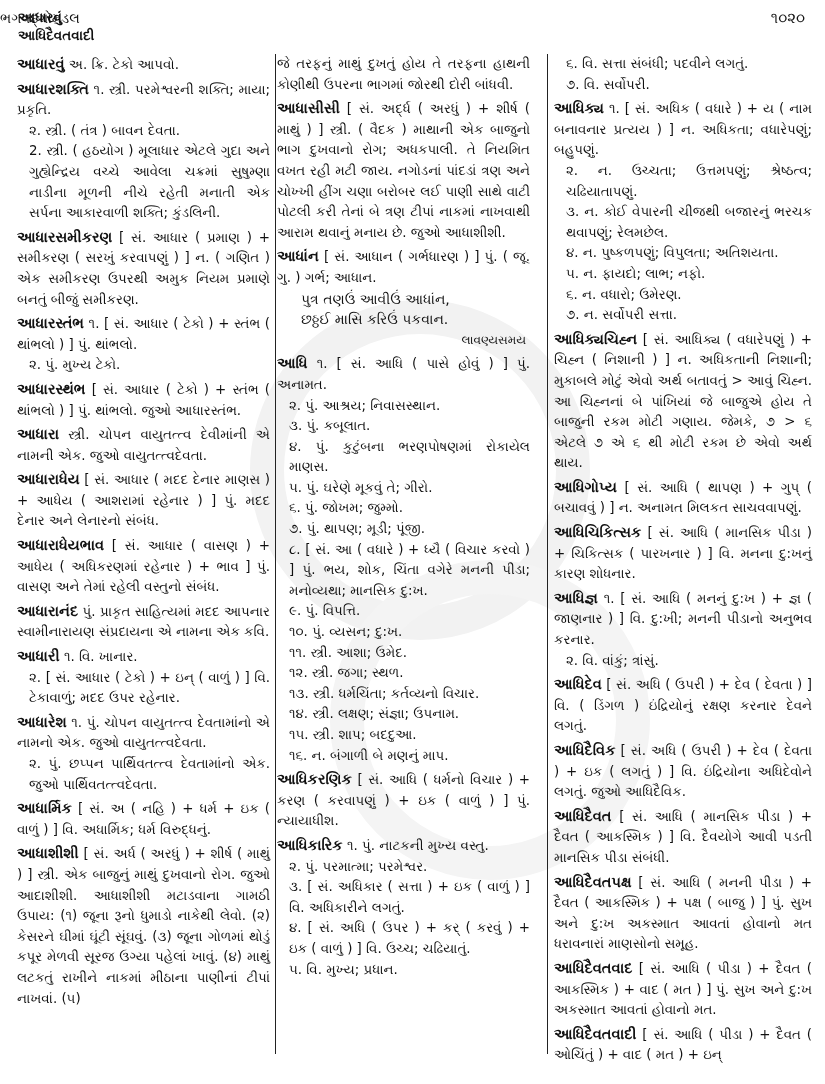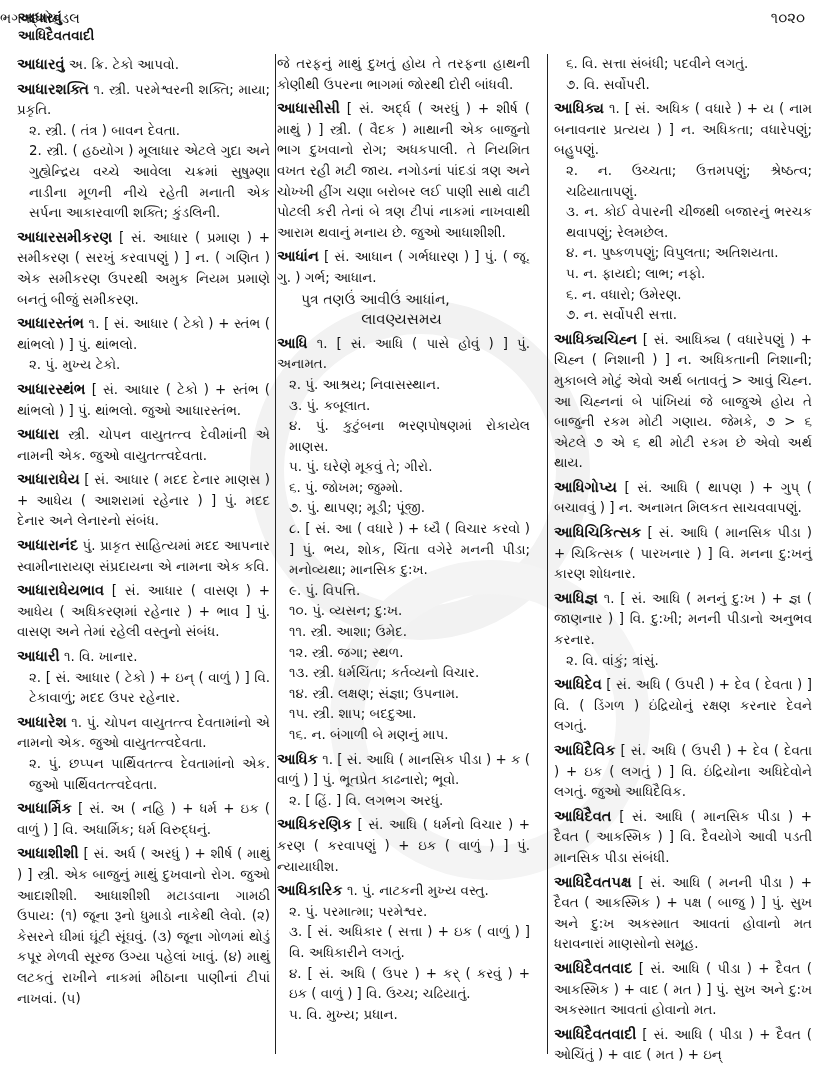--- a/index.html
+++ b/index.html
@@ -27,21 +27,21 @@
   .col-1 { left: 17px; width: 253px; }
   .col-2 { left: 277px; width: 253px; }
   .col-3 { left: 554px; width: 258px; }
   .rule { position: absolute; top: 0; width: 1px; background: #222; height: 1000px; }
   .rule-1 { left: 275px; }
   .rule-2 { left: 547px; }
   .entry { margin: 0 0 3px 0; text-align: justify; }
   .hw { font-weight: bold; font-size: 14.6px; }
   .sense { display: block; padding-left: 12px; }
   .quote { display: block; padding-left: 24px; font-size: 14px; }
-  .quote-src { display: block; text-align: center; font-size: 15px; padding-right: 4px; }
+  .quote-src { display: block; text-align: right; font-size: 12px; padding-right: 4px; }
 </style>
 </head>
 <body>
 
 <div class="watermark"></div>
 <div class="watermark2"></div>
 
 <div class="header">
   <div class="guide-words">
     <div>આધારવું</div>
@@ -53,34 +53,33 @@
 
 <div class="columns">
   <div class="col col-1">
       <div class="entry"><span class="hw">આધારવું</span><span> અ. ક્રિ. ટેકો આપવો.</span></div>
       <div class="entry"><span class="hw">આધારશક્તિ</span><span> ૧. સ્ત્રી. પરમેશ્વરની શક્તિ; માયા; પ્રકૃતિ.</span><span class="sense">૨. સ્ત્રી. ( તંત્ર ) બાવન દેવતા.</span><span class="sense">2. સ્ત્રી. ( હઠયોગ ) મૂલાધાર એટલે ગુદા અને ગુહ્યેન્દ્રિય વચ્ચે આવેલા ચક્રમાં સુષુમ્ણા નાડીના મૂળની નીચે રહેતી મનાતી એક સર્પના આકારવાળી શક્તિ; કુંડલિની.</span></div>
       <div class="entry"><span class="hw">આધારસમીકરણ</span><span> [ સં. આધાર ( પ્રમાણ ) + સમીકરણ ( સરખું કરવાપણું ) ] ન. ( ગણિત ) એક સમીકરણ ઉપરથી અમુક નિયમ પ્રમાણે બનતું બીજું સમીકરણ.</span></div>
       <div class="entry"><span class="hw">આધારસ્તંભ</span><span> ૧. [ સં. આધાર ( ટેકો ) + સ્તંભ ( થાંભલો ) ] પું. થાંભલો.</span><span class="sense">૨. પું. મુખ્ય ટેકો.</span></div>
       <div class="entry"><span class="hw">આધારસ્થંભ</span><span> [ સં. આધાર ( ટેકો ) + સ્તંભ ( થાંભલો ) ] પું. થાંભલો. જુઓ આધારસ્તંભ.</span></div>
       <div class="entry"><span class="hw">આધારા</span><span> સ્ત્રી. ચોપન વાયુતત્ત્વ દેવીમાંની એ નામની એક. જુઓ વાયુતત્ત્વદેવતા.</span></div>
       <div class="entry"><span class="hw">આધારાધેય</span><span> [ સં. આધાર ( મદદ દેનાર માણસ ) + આધેય ( આશરામાં રહેનાર ) ] પું. મદદ દેનાર અને લેનારનો સંબંધ.</span></div>
+      <div class="entry"><span class="hw">આધારાધેયભાવ</span><span> [ સં. આધાર ( વાસણ ) + આધેય ( અધિકરણમાં રહેનાર ) + ભાવ ] પું. વાસણ અને તેમાં રહેલી વસ્તુનો સંબંધ.</span></div>
       <div class="entry"><span class="hw">આધારાનંદ</span><span> પું. પ્રાકૃત સાહિત્યમાં મદદ આપનાર સ્વામીનારાયણ સંપ્રદાયના એ નામના એક કવિ.</span></div>
-      <div class="entry"><span class="hw">આધારાધેયભાવ</span><span> [ સં. આધાર ( વાસણ ) + આધેય ( અધિકરણમાં રહેનાર ) + ભાવ ] પું. વાસણ અને તેમાં રહેલી વસ્તુનો સંબંધ.</span></div>
       <div class="entry"><span class="hw">આધારી</span><span> ૧. વિ. ખાનાર.</span><span class="sense">૨. [ સં. આધાર ( ટેકો ) + ઇન્ ( વાળું ) ] વિ. ટેકાવાળું; મદદ ઉપર રહેનાર.</span></div>
       <div class="entry"><span class="hw">આધારેશ</span><span> ૧. પું. ચોપન વાયુતત્ત્વ દેવતામાંનો એ નામનો એક. જુઓ વાયુતત્ત્વદેવતા.</span><span class="sense">૨. પું. છપ્પન પાર્થિવતત્ત્વ દેવતામાંનો એક. જુઓ પાર્થિવતત્ત્વદેવતા.</span></div>
       <div class="entry"><span class="hw">આધાર્મિક</span><span> [ સં. અ ( નહિ ) + ધર્મ + ઇક ( વાળું ) ] વિ. અધાર્મિક; ધર્મ વિરુદ્ધનું.</span></div>
       <div class="entry"><span class="hw">આધાશીશી</span><span> [ સં. અર્ધ ( અરધું ) + શીર્ષ ( માથું ) ] સ્ત્રી. એક બાજુનું માથું દુખવાનો રોગ. જુઓ આદાશીશી. આધાશીશી મટાડવાના ગામઠી ઉપાય: (૧) જૂના રૂનો ધુમાડો નાકેથી લેવો. (૨) કેસરને ઘીમાં ઘૂંટી સૂંઘવું. (૩) જૂના ગોળમાં થોડું કપૂર મેળવી સૂરજ ઉગ્યા પહેલાં ખાવું. (૪) માથું લટકતું રાખીને નાકમાં મીઠાના પાણીનાં ટીપાં નાખવાં. (૫)</span></div>
     </div>
   <div class="rule rule-1"></div>
   <div class="col col-2">
       <div class="entry"><span>જે તરફનું માથું દુખતું હોય તે તરફના હાથની કોણીથી ઉપરના ભાગમાં જોરથી દોરી બાંધવી.</span></div>
       <div class="entry"><span class="hw">આધાસીસી</span><span> [ સં. અર્દ્ધ ( અરધું ) + શીર્ષ ( માથું ) ] સ્ત્રી. ( વૈદક ) માથાની એક બાજુનો ભાગ દુખવાનો રોગ; અધકપાલી. તે નિયમિત વખત રહી મટી જાય. નગોડનાં પાંદડાં ત્રણ અને ચોખ્ખી હીંગ ચણા બરોબર લઈ પાણી સાથે વાટી પોટલી કરી તેનાં બે ત્રણ ટીપાં નાકમાં નાખવાથી આરામ થવાનું મનાય છે. જુઓ આધાશીશી.</span></div>
-      <div class="entry"><span class="hw">આધાંન</span><span> [ સં. આધાન ( ગર્ભધારણ ) ] પું. ( જૂ. ગુ. ) ગર્ભ; આધાન.</span><span class="quote">પુત્ર તણઉં આવીઉં આધાંન,</span><span class="quote-src">લાવણ્યસમય</span></div>
+      <div class="entry"><span class="hw">આધાંન</span><span> [ સં. આધાન ( ગર્ભધારણ ) ] પું. ( જૂ. ગુ. ) ગર્ભ; આધાન.</span><span class="quote">પુત્ર તણઉં આવીઉં આધાંન,</span><span class="quote">છઠ્ઠઈ માસિ કરિઉં પકવાન.</span><span class="quote-src">લાવણ્યસમય</span></div>
       <div class="entry"><span class="hw">આધિ</span><span> ૧. [ સં. આધિ ( પાસે હોવું ) ] પું. અનામત.</span><span class="sense">૨. પું. આશ્રય; નિવાસસ્થાન.</span><span class="sense">૩. પું. કબૂલાત.</span><span class="sense">૪. પું. કુટુંબના ભરણપોષણમાં રોકાયેલ માણસ.</span><span class="sense">૫. પું. ઘરેણે મૂકવું તે; ગીરો.</span><span class="sense">૬. પું. જોખમ; જુમ્મો.</span><span class="sense">૭. પું. થાપણ; મૂડી; પૂંજી.</span><span class="sense">૮. [ સં. આ ( વધારે ) + ધ્યૈ ( વિચાર કરવો ) ] પું. ભય, શોક, ચિંતા વગેરે મનની પીડા; મનોવ્યથા; માનસિક દુ:ખ.</span><span class="sense">૯. પું. વિપત્તિ.</span><span class="sense">૧૦. પું. વ્યસન; દુ:ખ.</span><span class="sense">૧૧. સ્ત્રી. આશા; ઉમેદ.</span><span class="sense">૧૨. સ્ત્રી. જગા; સ્થળ.</span><span class="sense">૧૩. સ્ત્રી. ધર્મચિંતા; કર્તવ્યનો વિચાર.</span><span class="sense">૧૪. સ્ત્રી. લક્ષણ; સંજ્ઞા; ઉપનામ.</span><span class="sense">૧૫. સ્ત્રી. શાપ; બદદુઆ.</span><span class="sense">૧૬. ન. બંગાળી બે મણનું માપ.</span></div>
-      <div class="entry"><span class="hw">આધિક</span><span> ૧. [ સં. આધિ ( માનસિક પીડા ) + ક ( વાળું ) ] પું. ભૂતપ્રેત કાઢનારો; ભૂવો.</span><span class="sense">૨. [ હિં. ] વિ. લગભગ અરધું.</span></div>
       <div class="entry"><span class="hw">આધિકરણિક</span><span> [ સં. આધિ ( ધર્મનો વિચાર ) + કરણ ( કરવાપણું ) + ઇક ( વાળું ) ] પું. ન્યાયાધીશ.</span></div>
       <div class="entry"><span class="hw">આધિકારિક</span><span> ૧. પું. નાટકની મુખ્ય વસ્તુ.</span><span class="sense">૨. પું. પરમાત્મા; પરમેશ્વર.</span><span class="sense">૩. [ સં. અધિકાર ( સત્તા ) + ઇક ( વાળું ) ] વિ. અધિકારીને લગતું.</span><span class="sense">૪. [ સં. અધિ ( ઉપર ) + કર્ ( કરવું ) + ઇક ( વાળું ) ] વિ. ઉચ્ચ; ચઢિયાતું.</span><span class="sense">૫. વિ. મુખ્ય; પ્રધાન.</span></div>
     </div>
   <div class="rule rule-2"></div>
   <div class="col col-3">
       <div class="entry">
         <span class="sense">૬. વિ. સત્તા સંબંધી; પદવીને લગતું.</span>
         <span class="sense">૭. વિ. સર્વોપરી.</span>
       </div>
       <div class="entry"><span class="hw">આધિક્ય</span><span> ૧. [ સં. અધિક ( વધારે ) + ય ( નામ બનાવનાર પ્રત્યય ) ] ન. અધિકતા; વધારેપણું; બહુપણું.</span><span class="sense">૨. ન. ઉચ્ચતા; ઉત્તમપણું; શ્રેષ્ઠત્વ; ચઢિયાતાપણું.</span><span class="sense">૩. ન. કોઈ વેપારની ચીજથી બજારનું ભરચક થવાપણું; રેલમછેલ.</span><span class="sense">૪. ન. પુષ્કળપણું; વિપુલતા; અતિશયતા.</span><span class="sense">૫. ન. ફાયદો; લાભ; નફો.</span><span class="sense">૬. ન. વધારો; ઉમેરણ.</span><span class="sense">૭. ન. સર્વોપરી સત્તા.</span></div>

